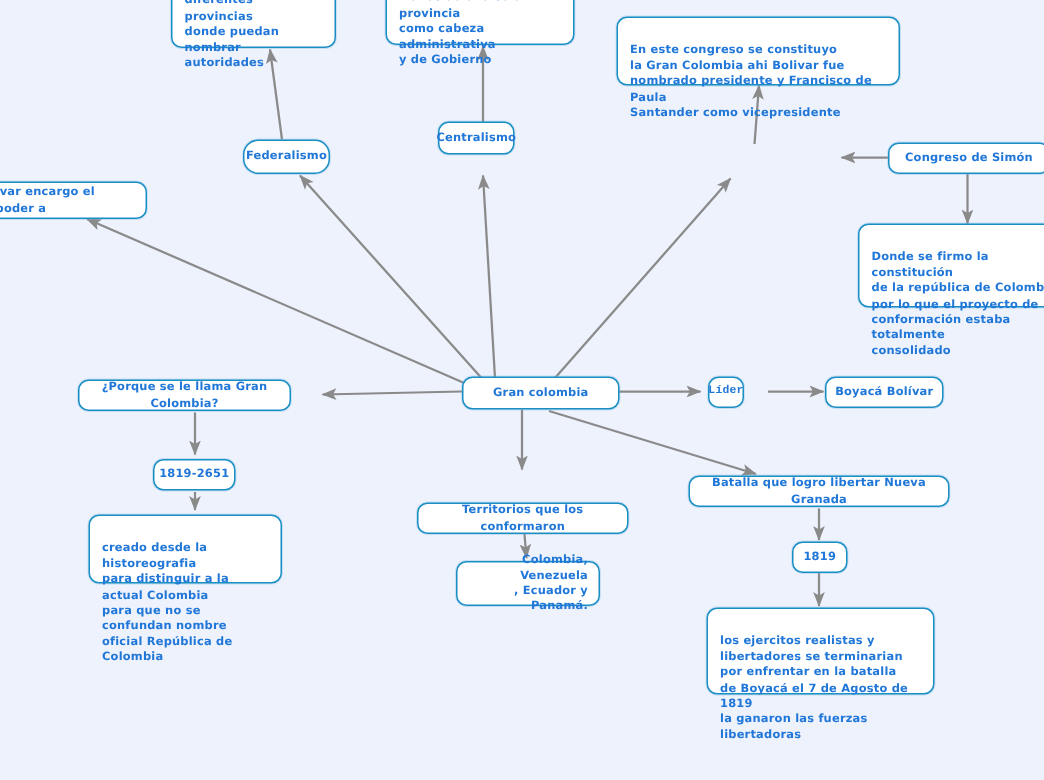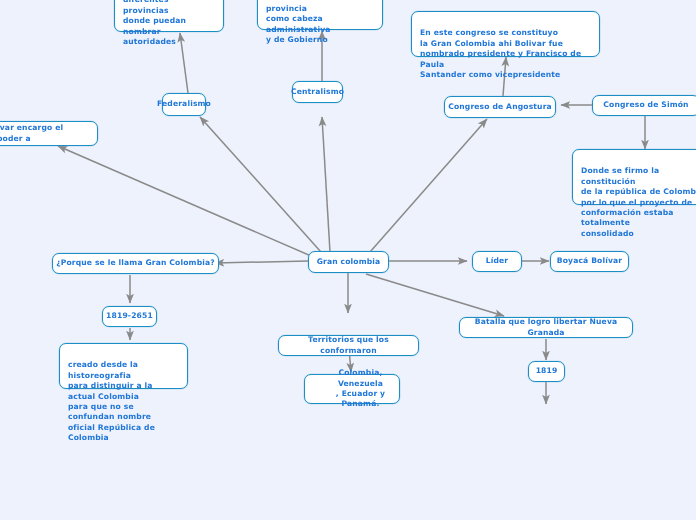--- a/index.html
+++ b/index.html
@@ -123,57 +123,54 @@
 y de Gobierno</span>
   </div>
 
   <div class="node pad" style="left:411px; top:11px; width:189px; height:46px;">
     <span class="lbl">En este congreso se constituyo
 la Gran Colombia ahi Bolivar fue
 nombrado presidente y Francisco de Paula
 Santander como vicepresidente</span>
   </div>
 
-  <div class="node center-text" style="left:162px; top:93px; width:44px; height:23px;">
+  <div class="node center-text" style="left:162px; top:93px; width:58px; height:23px;border-radius:10px;">
     <span class="lbl">Federalismo</span>
   </div>
 
   <div class="node center-text" style="left:292px; top:81px; width:51px; height:22px;">
     <span class="lbl">Centralismo</span>
   </div>
 
-  <div class="node center-text" style="left:444px; top:96px; width:112px; height:22px;">
-    <span class="lbl">Congreso de Angostura</span>
-  </div>
 
   <div class="node center-text" style="left:592px; top:95px; width:108px; height:21px;">
     <span class="lbl">Congreso de Simón</span>
   </div>
 
   <div class="node pad" style="left:-12px; top:121px; width:110px; height:25px; display:flex; align-items:center;">
     <span class="lbl">ívar encargo el poder a</span>
   </div>
 
   <div class="node pad" style="left:572px; top:149px; width:150px; height:56px;">
     <span class="lbl">Donde se firmo la constitución
 de la república de Colombia
 por lo que el proyecto de
 conformación estaba totalmente
 consolidado</span>
   </div>
 
-  <div class="node center-text" style="left:52px; top:253px; width:167px; height:21px;">
+  <div class="node center-text" style="left:52px; top:253px; width:142px; height:21px;">
     <span class="lbl">¿Porque se le llama Gran Colombia?</span>
   </div>
 
-  <div class="node center-text" style="left:308px; top:251px; width:81px; height:22px;">
+  <div class="node center-text" style="left:308px; top:251px; width:105px; height:22px;">
     <span class="lbl">Gran colombia</span>
   </div>
 
-  <div class="node center-text" style="left:472px; top:251px; width:50px; height:21px;">
+  <div class="node center-text" style="left:472px; top:251px; width:24px; height:21px;font-family:Liberation Mono, monospace;">
     <span class="lbl">Líder</span>
   </div>
 
   <div class="node center-text" style="left:550px; top:251px; width:79px; height:21px;">
     <span class="lbl">Boyacá Bolívar</span>
   </div>
 
   <div class="node center-text" style="left:102px; top:306px; width:55px; height:21px;">
     <span class="lbl">1819-2651</span>
   </div>
@@ -182,27 +179,34 @@
     <span class="lbl">creado desde la historeografia
 para distinguir a la actual Colombia
 para que no se confundan nombre
 oficial República de Colombia</span>
   </div>
 
   <div class="node center-text" style="left:278px; top:315px; width:141px; height:21px;margin-top:20px;">
     <span class="lbl">Territorios que los conformaron</span>
   </div>
 
-  <div class="node pad center-text" style="left:304px; top:374px; width:96px; height:30px; text-align:center; justify-content:flex-start;padding-left:24px;">
+  <div class="node pad center-text" style="left:304px; top:374px; width:96px; height:30px; text-align:right; justify-content:flex-start;padding-left:24px;">
     <span class="lbl">Colombia, Venezuela
 , Ecuador y Panamá.</span>
   </div>
 
   <div class="node center-text" style="left:459px; top:317px; width:174px; height:21px;align-items:center;">
     <span class="lbl">Batalla que logro libertar Nueva Granada</span>
   </div>
 
   <div class="node center-text" style="left:528px; top:361px; width:37px; height:21px;text-align:center;">
     <span class="lbl">1819</span>
   </div>
 
+  <div class="node pad" style="left:471px; top:405px; width:152px; height:58px;">
+    <span class="lbl">los ejercitos realistas y
+ libertadores se terminarian
+por enfrentar en la batalla
+de Boyacá el 7 de Agosto de 1819
+la ganaron las fuerzas libertadoras</span>
+  </div>
 
 </div>
 
 </body></html>

